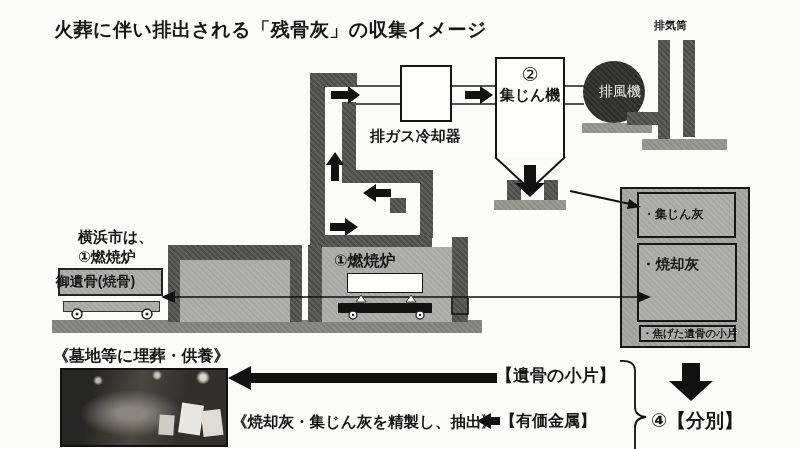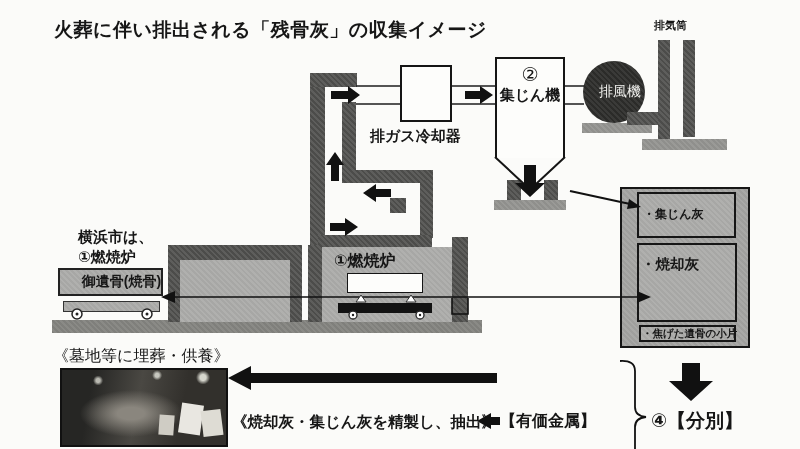--- a/index.html
+++ b/index.html
@@ -69,48 +69,49 @@
   <div class="wall" style="left:318px;top:235px;width:114px;height:12px;"></div>
   <div class="wall" style="left:452px;top:237px;width:16px;height:85px;"></div>
   <div class="gray" style="left:322px;top:247px;width:130px;height:75px;"></div>
   <div class="txt" style="left:334px;top:251px;font-size:16px;font-weight:600;">①燃焼炉</div>
   <div class="abs" style="left:347px;top:273px;width:76px;height:20px;background:#fdfdfb;border:1.5px solid #151515;box-sizing:border-box;"></div>
   <div class="abs" style="left:338px;top:303px;width:94px;height:10px;background:#121212;"></div>
 
   <div class="txt" style="left:78px;top:228px;font-size:15px;font-weight:600;">横浜市は、</div>
   <div class="txt" style="left:78px;top:248px;font-size:15px;font-weight:600;">①燃焼炉</div>
   <div class="gray" style="left:58px;top:268px;width:105px;height:28px;border:2px solid #222;box-sizing:border-box;"></div>
-  <div class="txt" style="left:69px;top:273px;width:105px;text-align:center;font-size:14px;font-weight:600;">御遺骨(焼骨)</div>
+  <div class="txt" style="left:43px;top:273px;width:105px;text-align:center;font-size:14px;font-weight:600;">御遺骨(焼骨)</div>
   <div class="gray" style="left:63px;top:301px;width:97px;height:11px;border:1.5px solid #333;box-sizing:border-box;"></div>
 
   <div class="abs" style="left:620px;top:187px;width:130px;height:161px;background:#a9a9a7;border:2.5px solid #161616;box-sizing:border-box;
        background-image:repeating-linear-gradient(45deg,rgba(0,0,0,.06) 0 2px,transparent 2px 4px);"></div>
   <div class="gray" style="left:637px;top:192px;width:99px;height:46px;border:2px solid #161616;box-sizing:border-box;"></div>
   <div class="txt" style="left:643px;top:206px;font-size:12px;font-weight:600;">・集じん灰</div>
   <div class="gray" style="left:637px;top:243px;width:100px;height:79px;border:2px solid #161616;box-sizing:border-box;"></div>
   <div class="txt" style="left:641px;top:254px;font-size:14.5px;font-weight:700;line-height:20px;">
     <div>・焼却灰</div>
   </div>
   <div class="gray" style="left:639px;top:325px;width:97px;height:17px;border:2px solid #161616;box-sizing:border-box;"></div>
   <div class="txt" style="left:642px;top:327px;font-size:10.5px;font-weight:600;">・焦げた遺骨の小片</div>
 
-  <div class="txt" style="left:53px;top:346px;font-size:16px;font-weight:400;">《墓地等に埋葬・供養》</div>
+  <div class="txt" style="left:53px;top:346px;font-size:16px;font-weight:700;">《墓地等に埋葬・供養》</div>
 
   <div class="abs" style="left:60px;top:368px;width:168px;height:79px;border:2px solid #111;box-sizing:border-box;background:#44423f;
        background-image:
          radial-gradient(circle at 86% 10%, #d6d6cd 0 3px, transparent 7px),
          radial-gradient(circle at 22% 14%, #b9b9b1 0 2px, transparent 5px),
          radial-gradient(circle at 58% 7%, #c7c7bf 0 2px, transparent 5px),
          radial-gradient(ellipse at 42% 58%, #8a867e 0 10%, transparent 38%),
          linear-gradient(100deg, #262624 18%, #4a4843 46%, #32302c 72%);">
     <div class="abs" style="left:118px;top:34px;width:22px;height:30px;background:#e9e7e1;transform:rotate(8deg);"></div>
     <div class="abs" style="left:140px;top:40px;width:20px;height:26px;background:#dedcd4;transform:rotate(-7deg);"></div>
     <div class="abs" style="left:97px;top:45px;width:15px;height:20px;background:#cfccc4;transform:rotate(4deg);"></div>
   </div>
 
+  <div class="txt" style="left:496px;top:364px;font-size:17px;font-weight:600;">【遺骨の小片】</div>
   <div class="txt" style="left:232px;top:412px;font-size:15.5px;font-weight:600;">《焼却灰・集じん灰を精製し、抽出》</div>
   <div class="txt" style="left:500px;top:411px;font-size:16px;font-weight:600;">【有価金属】</div>
   <div class="txt" style="left:651px;top:408px;font-size:19px;font-weight:700;">④【分別】</div>
 
   <svg class="overlay" width="800" height="449" viewBox="0 0 800 449">
 
     <g stroke="#1d1d1d" stroke-width="1.5">
       <line x1="356" y1="86" x2="400" y2="86"></line>
         <line x1="356" y1="104" x2="400" y2="104"></line>
       <line x1="452" y1="86" x2="495" y2="86"></line>

